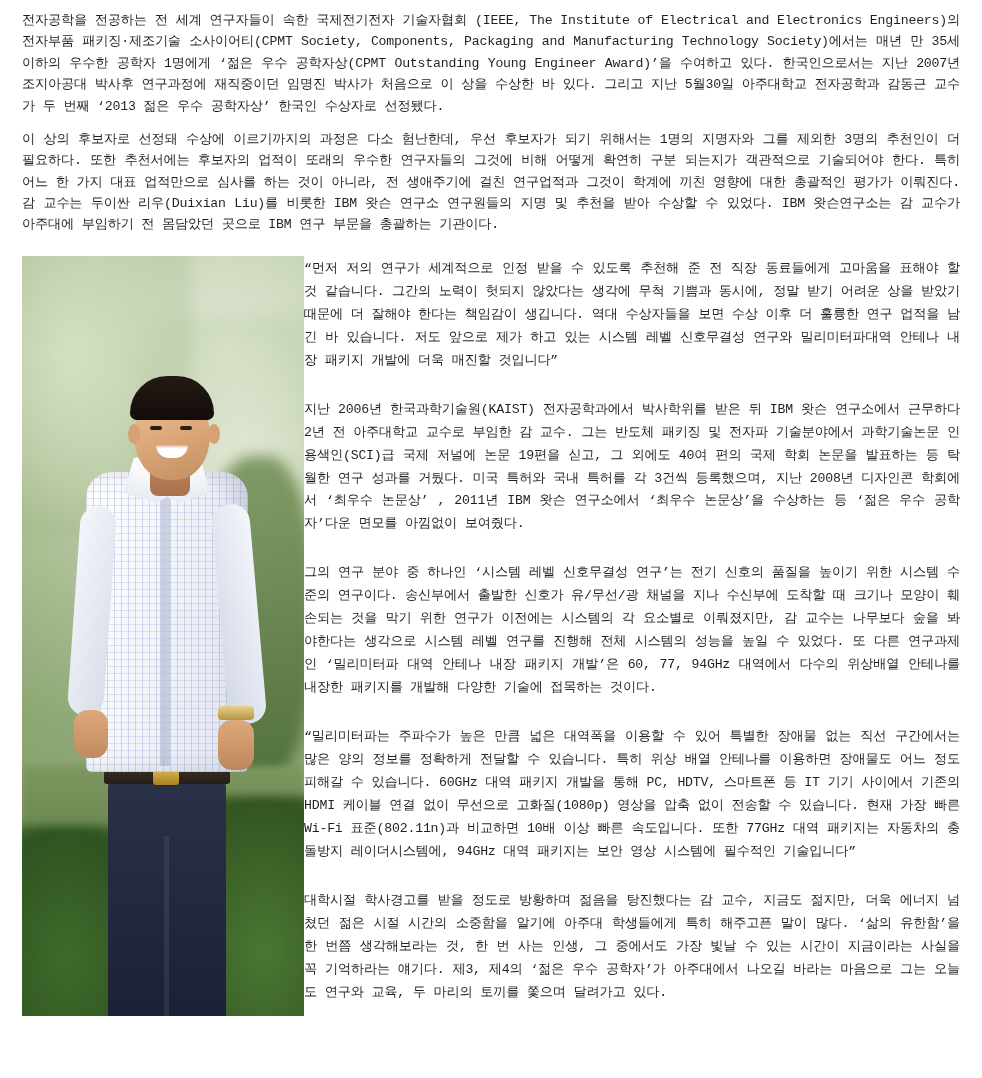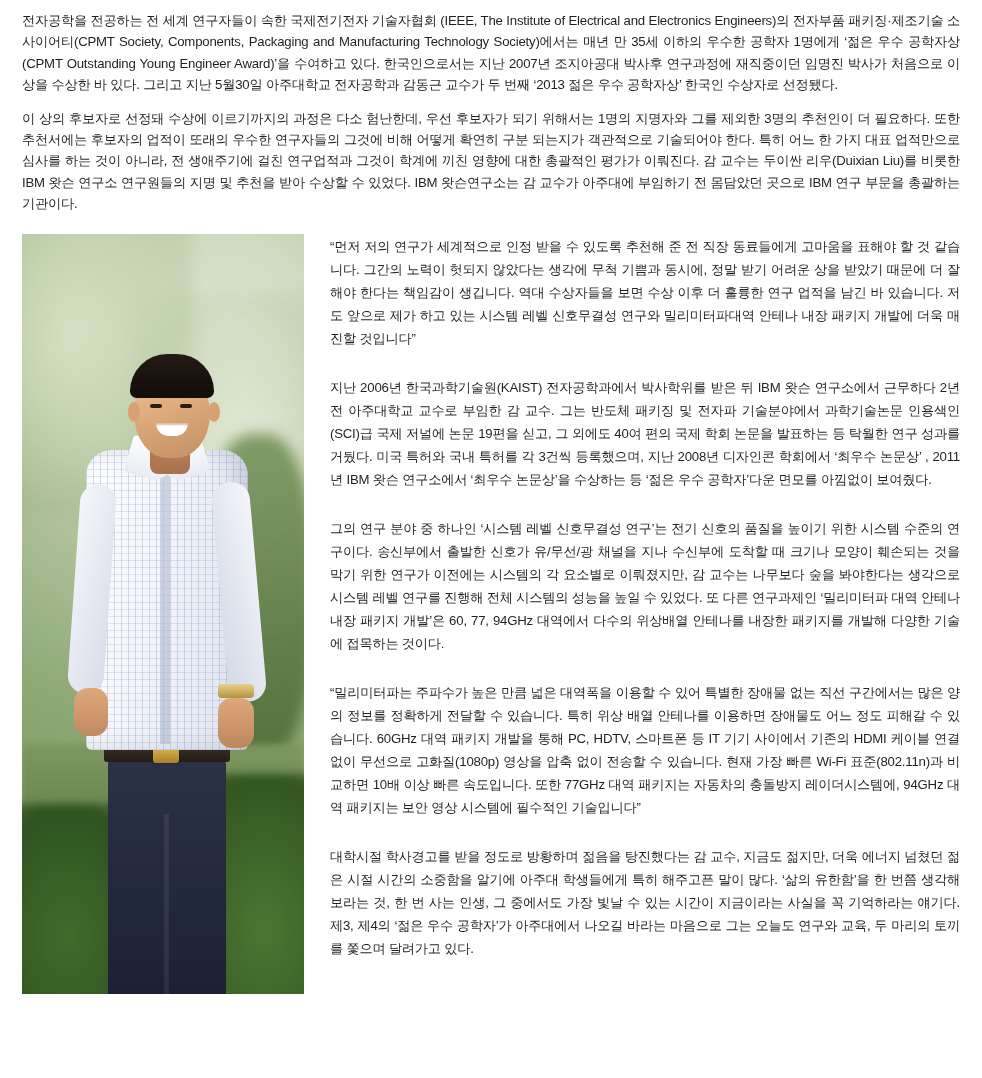--- a/index.html
+++ b/index.html
@@ -13,34 +13,34 @@
     font-family: "Liberation Sans", "DejaVu Sans", sans-serif;
     color: #231f20;
     overflow: hidden;
   }
   .page {
     position: relative;
     width: 982px;
     height: 1078px;
     box-sizing: border-box;
     padding: 10px 22px 0 22px;
+    font-family: Liberation Mono, monospace;
   }
   .intro {
     font-size: 13.2px;
     line-height: 1.62;
     text-align: justify;
     letter-spacing: -0.2px;
     color: #231f20;
     margin: 0 0 12px 0;
   }
   .intro.second {
   }
   .body-wrap {
     display: flex;
-    gap: 26px;
     margin-top: 20px;
     align-items: flex-start;
   }
   .photo-col {
     flex: 0 0 282px;
   }
   .photo {
     position: relative;
     width: 282px;
     height: 760px;

